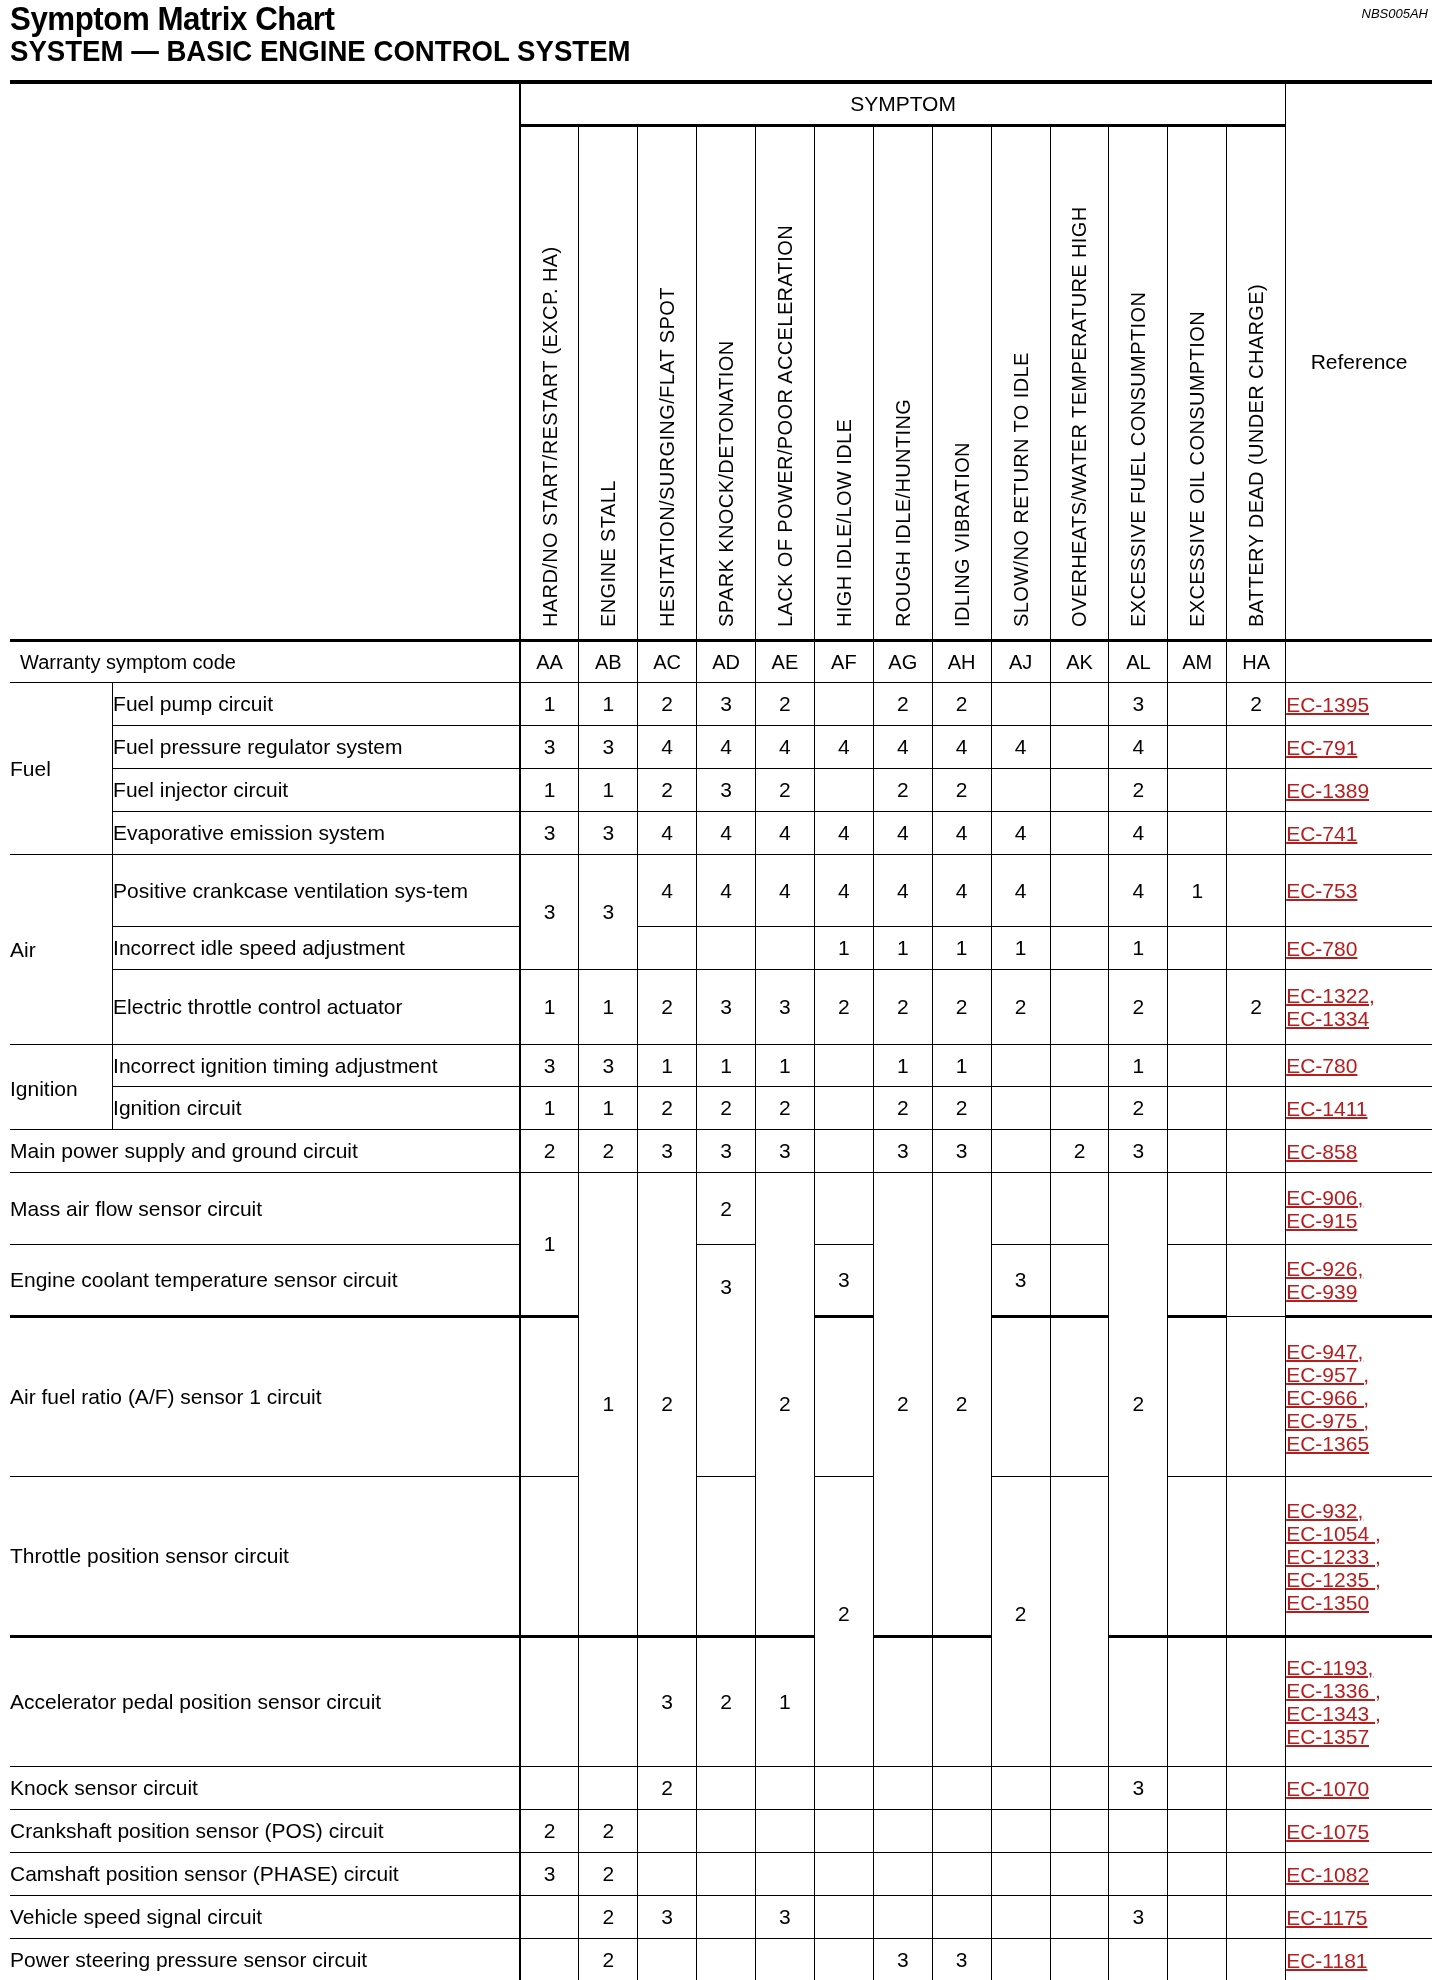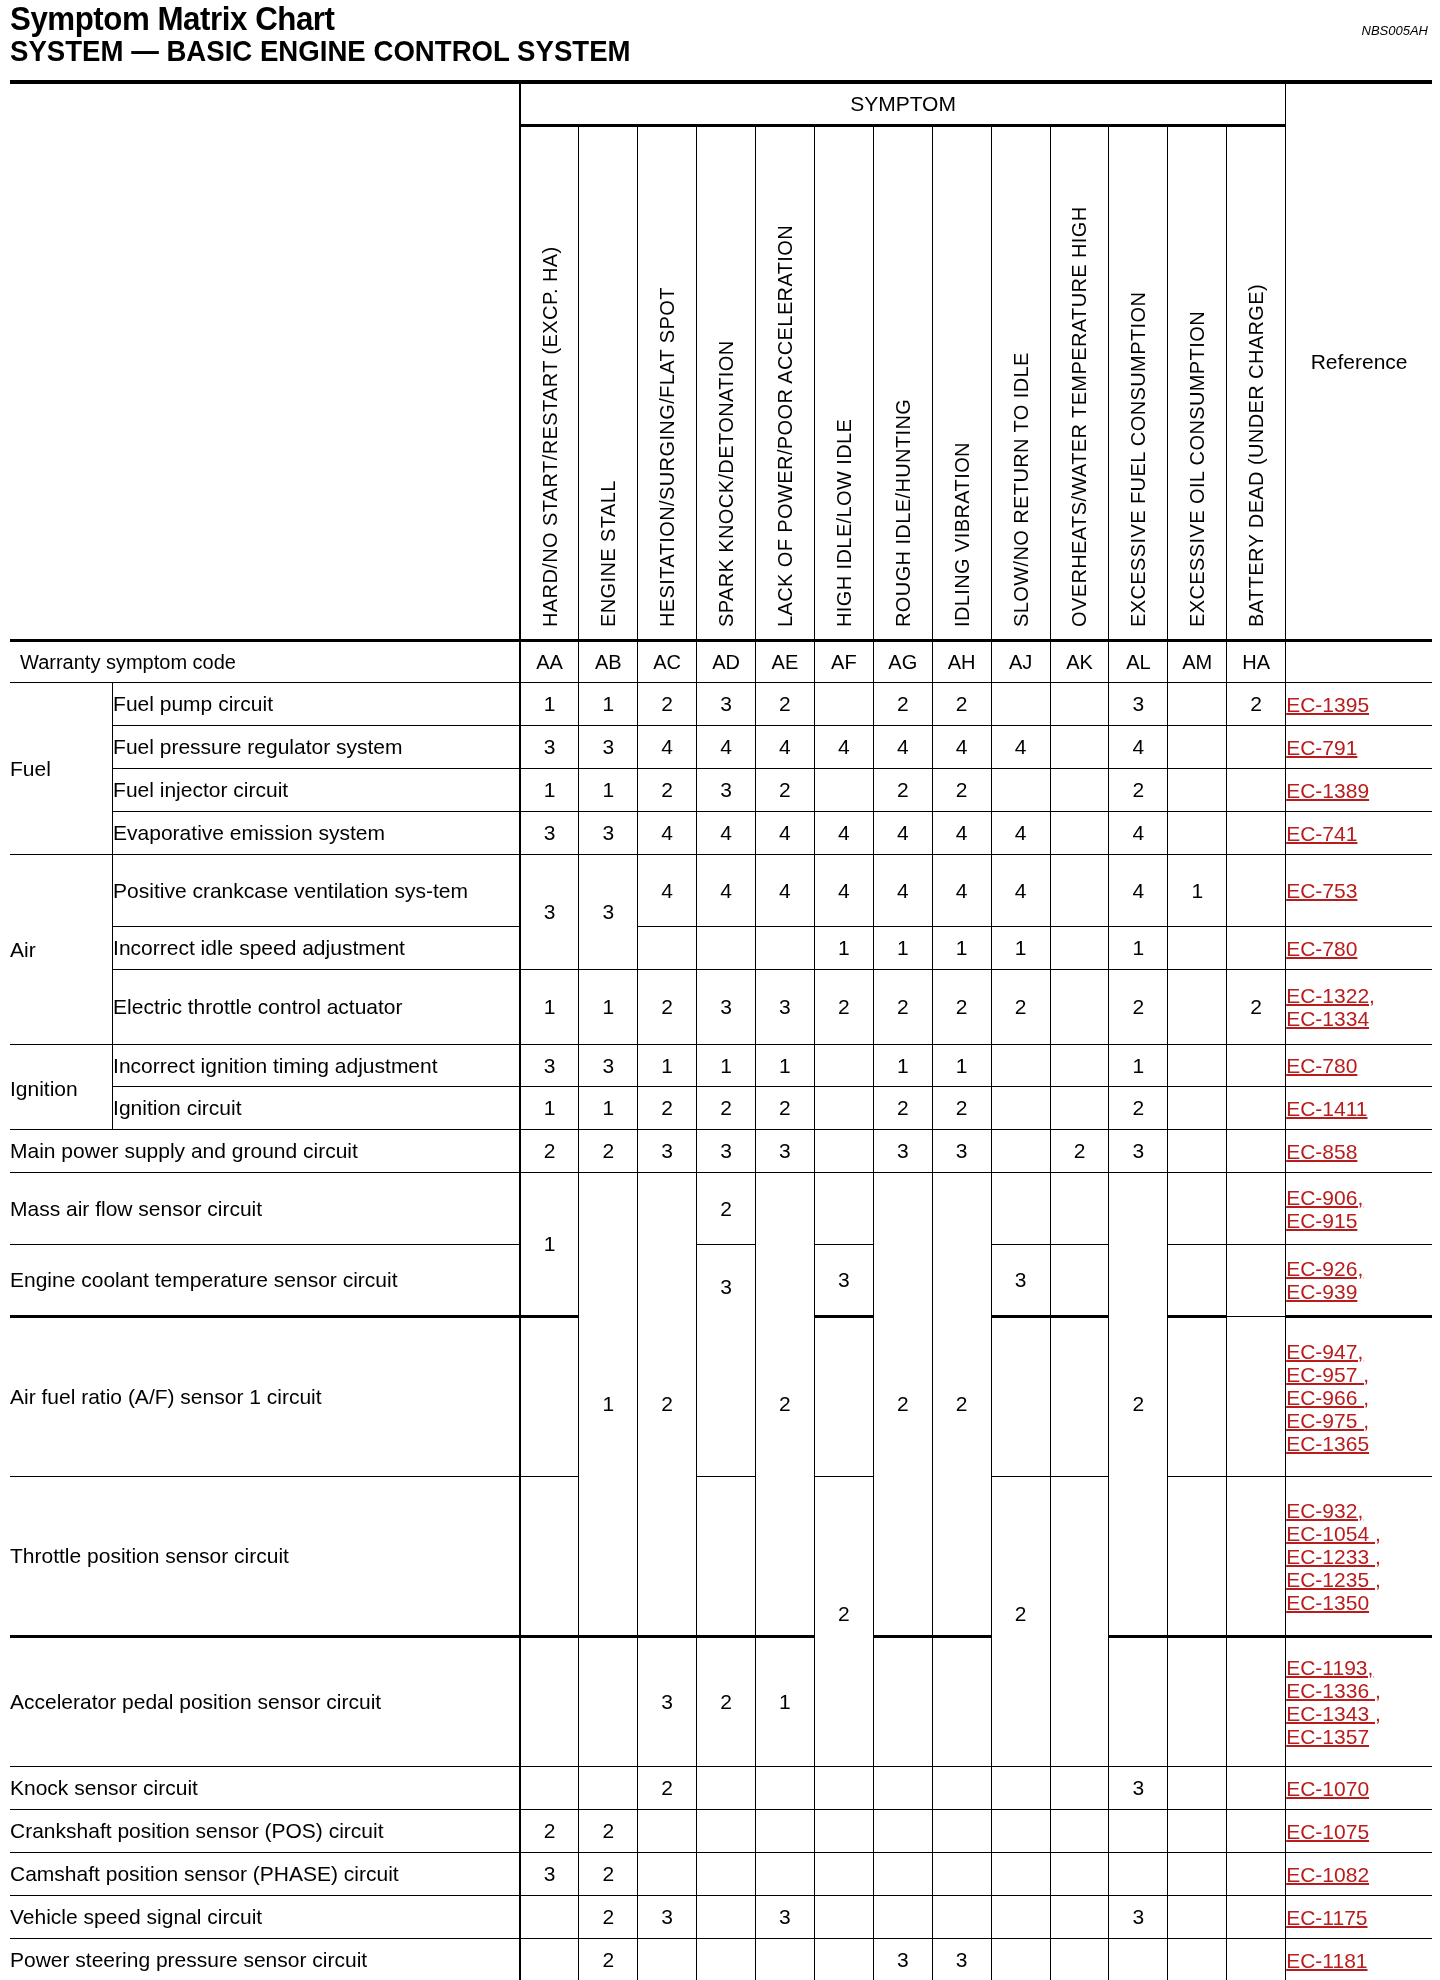--- a/index.html
+++ b/index.html
@@ -1,19 +1,19 @@
 <!DOCTYPE html>
 <html><head>
 <meta charset="utf-8">
 <style>
   html, body { margin: 0; padding: 0; background: #ffffff; }
   body { width: 1440px; height: 1980px; position: relative; font-family: "Liberation Sans", sans-serif; color: #000; overflow: hidden; }
   .title { position: absolute; left: 10px; top: 0px; font-size: 34px; font-weight: bold; line-height: 36px; letter-spacing: -0.5px; transform: scaleX(0.92); transform-origin: left top; }
   .subtitle { position: absolute; left: 10px; top: 34px; font-size: 30px; font-weight: bold; line-height: 34px; transform: scaleX(0.92); transform-origin: left top; }
-  .code-id { position: absolute; right: 12px; top: 23px; font-size: 13px; font-style: italic; }
+  .code-id { position: absolute; right: 12px; top: 6px; font-size: 13px; font-style: italic; }
   .topline { position: absolute; left: 10px; top: 80px; width: 1422px; height: 4px; background: #000; }
 
   table.matrix { position: absolute; left: 10px; top: 84px; border-collapse: collapse; table-layout: fixed; width: 1422px; }
   table.matrix td, table.matrix th { border: 1px solid #000; padding: 0; font-weight: normal; font-size: 21px; vertical-align: middle; }
   .c-cat { width: 101px; }
   .c-item { width: 401px; }
   .c-sym { width: 58px; }
   .c-ref { width: 144px; }
   .blank-head { border-left: none !important; border-top: none !important; border-bottom: 3px solid #000 !important; }
   .symptom-head { height: 40px; text-align: center; font-size: 20px; border-bottom: 3px solid #000 !important; border-left: 2px solid #000 !important; margin-left: 48px; }

